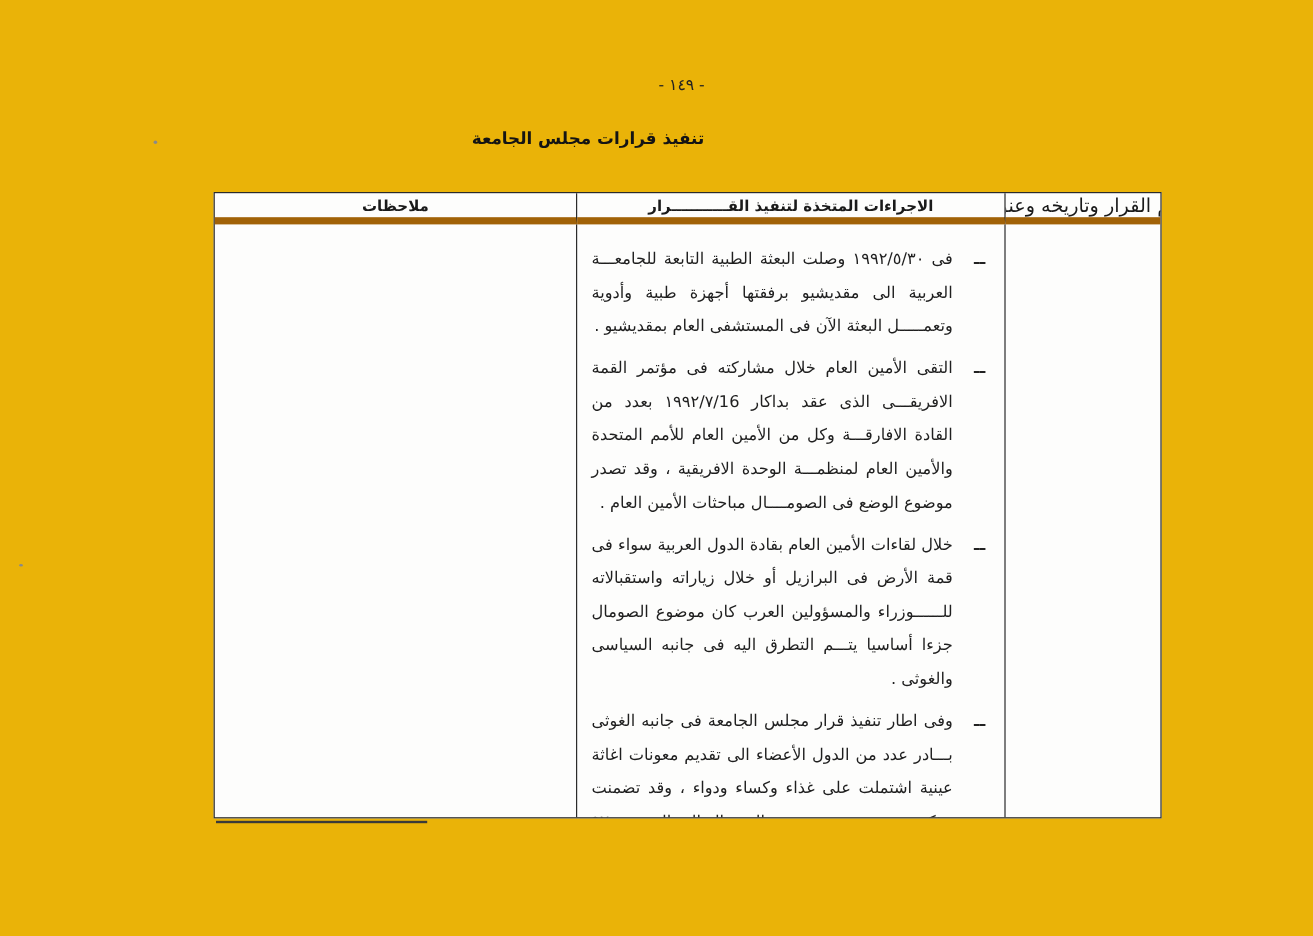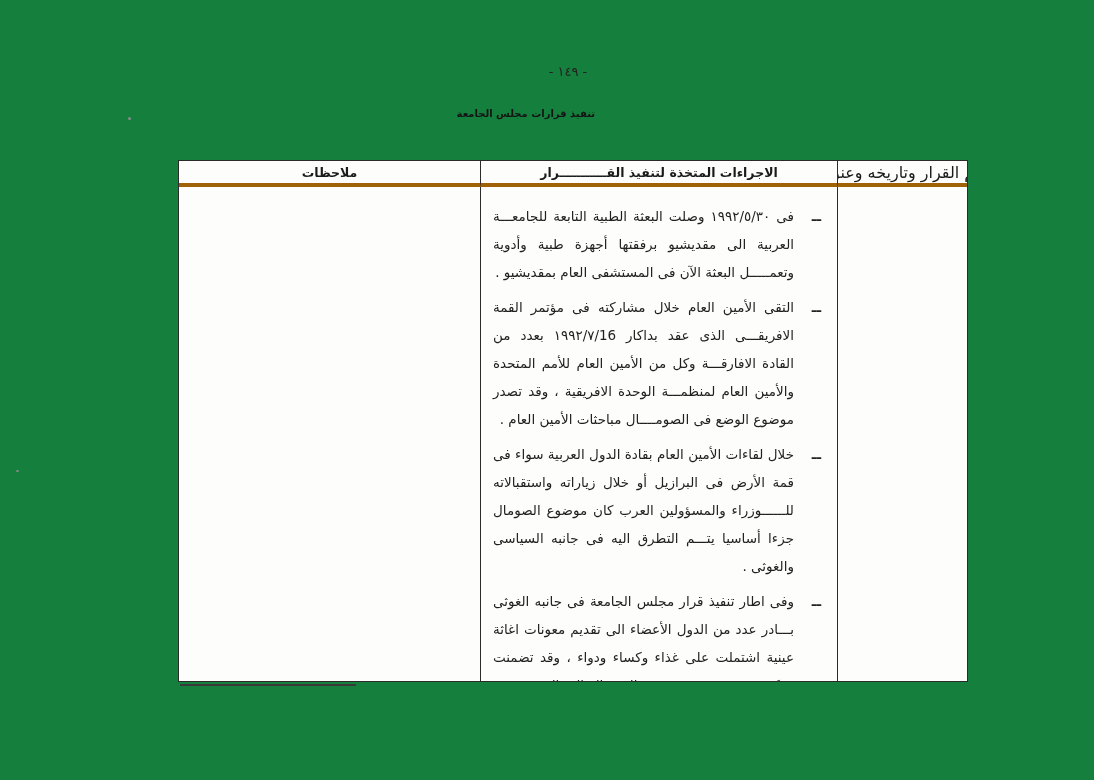--- a/index.html
+++ b/index.html
@@ -4,62 +4,62 @@
 <style>
   html, body {
     margin: 0;
     padding: 0;
     background: #e8e8e8;
   }
   .page {
     position: relative;
     width: 1094px;
     height: 780px;
-    background: #15803d;
+    background: #eab308;
     overflow: hidden;
     font-family: "DejaVu Sans", sans-serif;
     color: #1c1c1c;
   }
   .page-number {
     position: absolute;
     top: 64px;
     left: 508px;
     width: 120px;
     text-align: center;
     font-size: 13px;
     letter-spacing: 2px;
     direction: rtl;
     color: #222;
   }
   .doc-title {
     position: absolute;
     top: 108px;
     left: 385px;
     width: 210px;
-    text-align: right;
-    font-size: 10px;
+    text-align: center;
+    font-size: 14px;
     font-weight: bold;
     direction: rtl;
     color: #141414;
   }
   .decisions-table {
     position: absolute;
     top: 160px;
     left: 178px;
     width: 790px;
     height: 522px;
     border: 1px solid #2b2b2b;
     display: grid;
     grid-template-columns: 302px 357px 129px; 
     grid-template-rows: 26px 1fr;
     background: #fdfdfc;
     box-sizing: border-box;
   }
   .th {
-    border-bottom: 4px solid #a16207;
+    border-bottom: 6px solid #a16207;
     display: flex;
     align-items: center;
     justify-content: center;
     direction: rtl;
     font-size: 12.5px;
     font-weight: bold;
     color: #1a1a1a;
     overflow: hidden;
     white-space: nowrap;
   }

